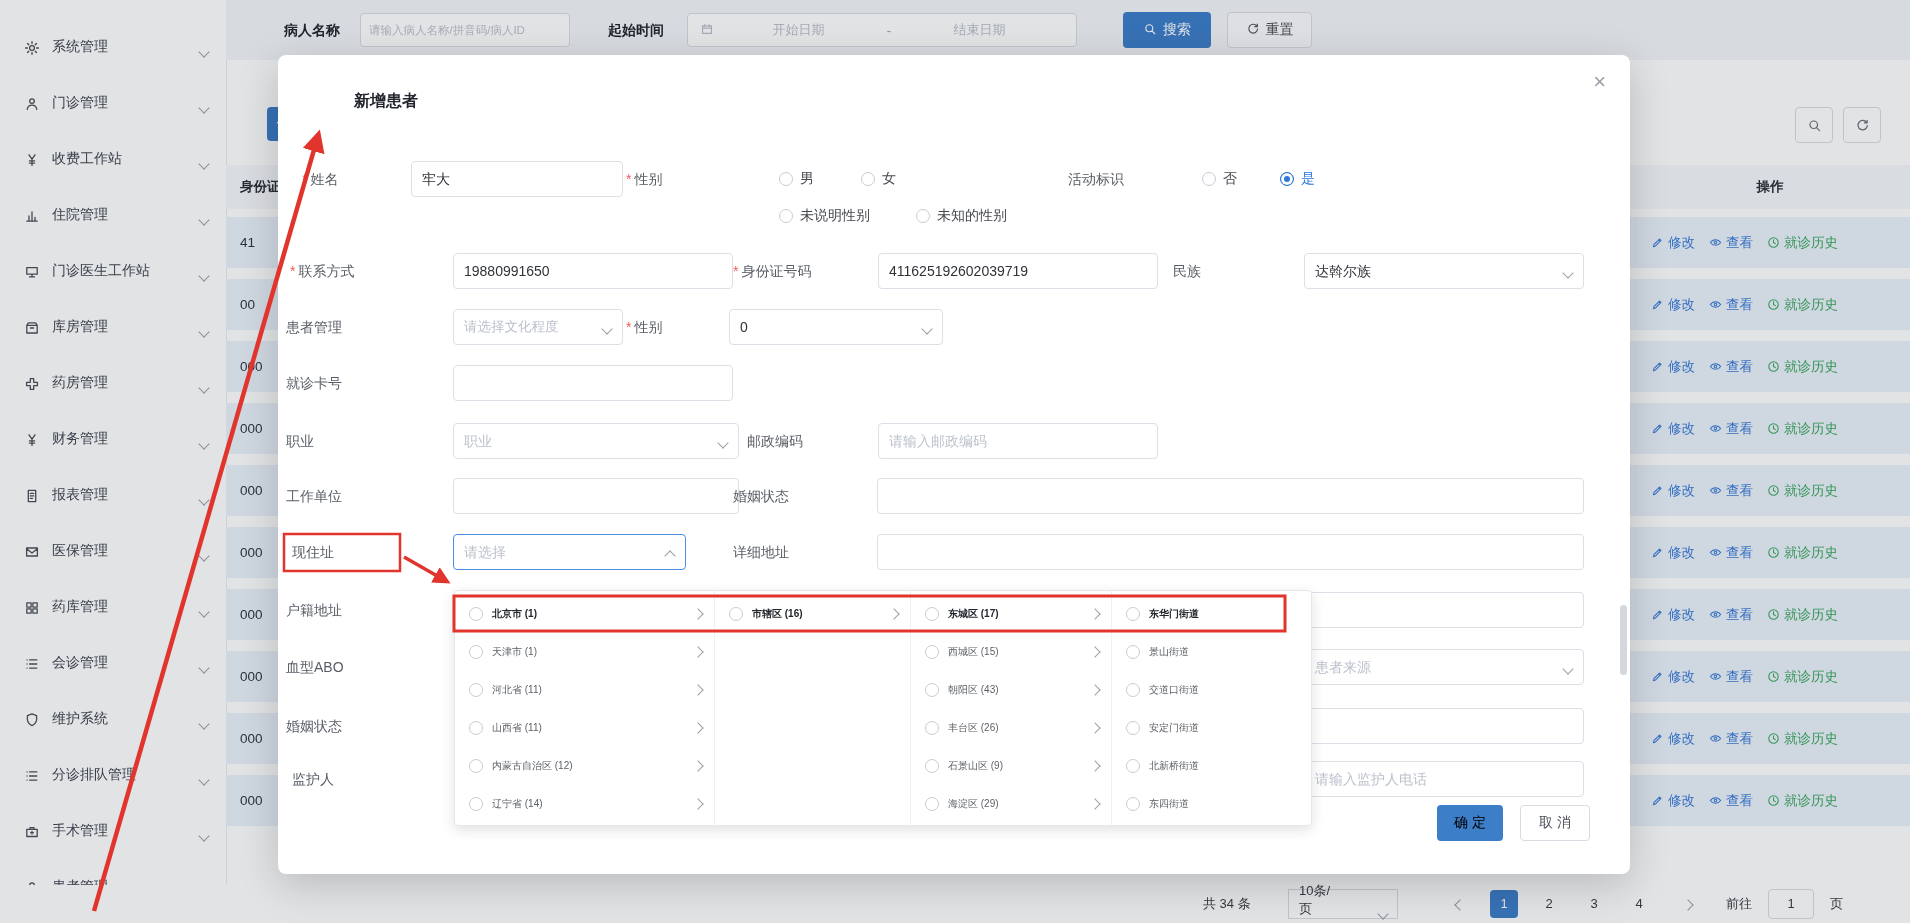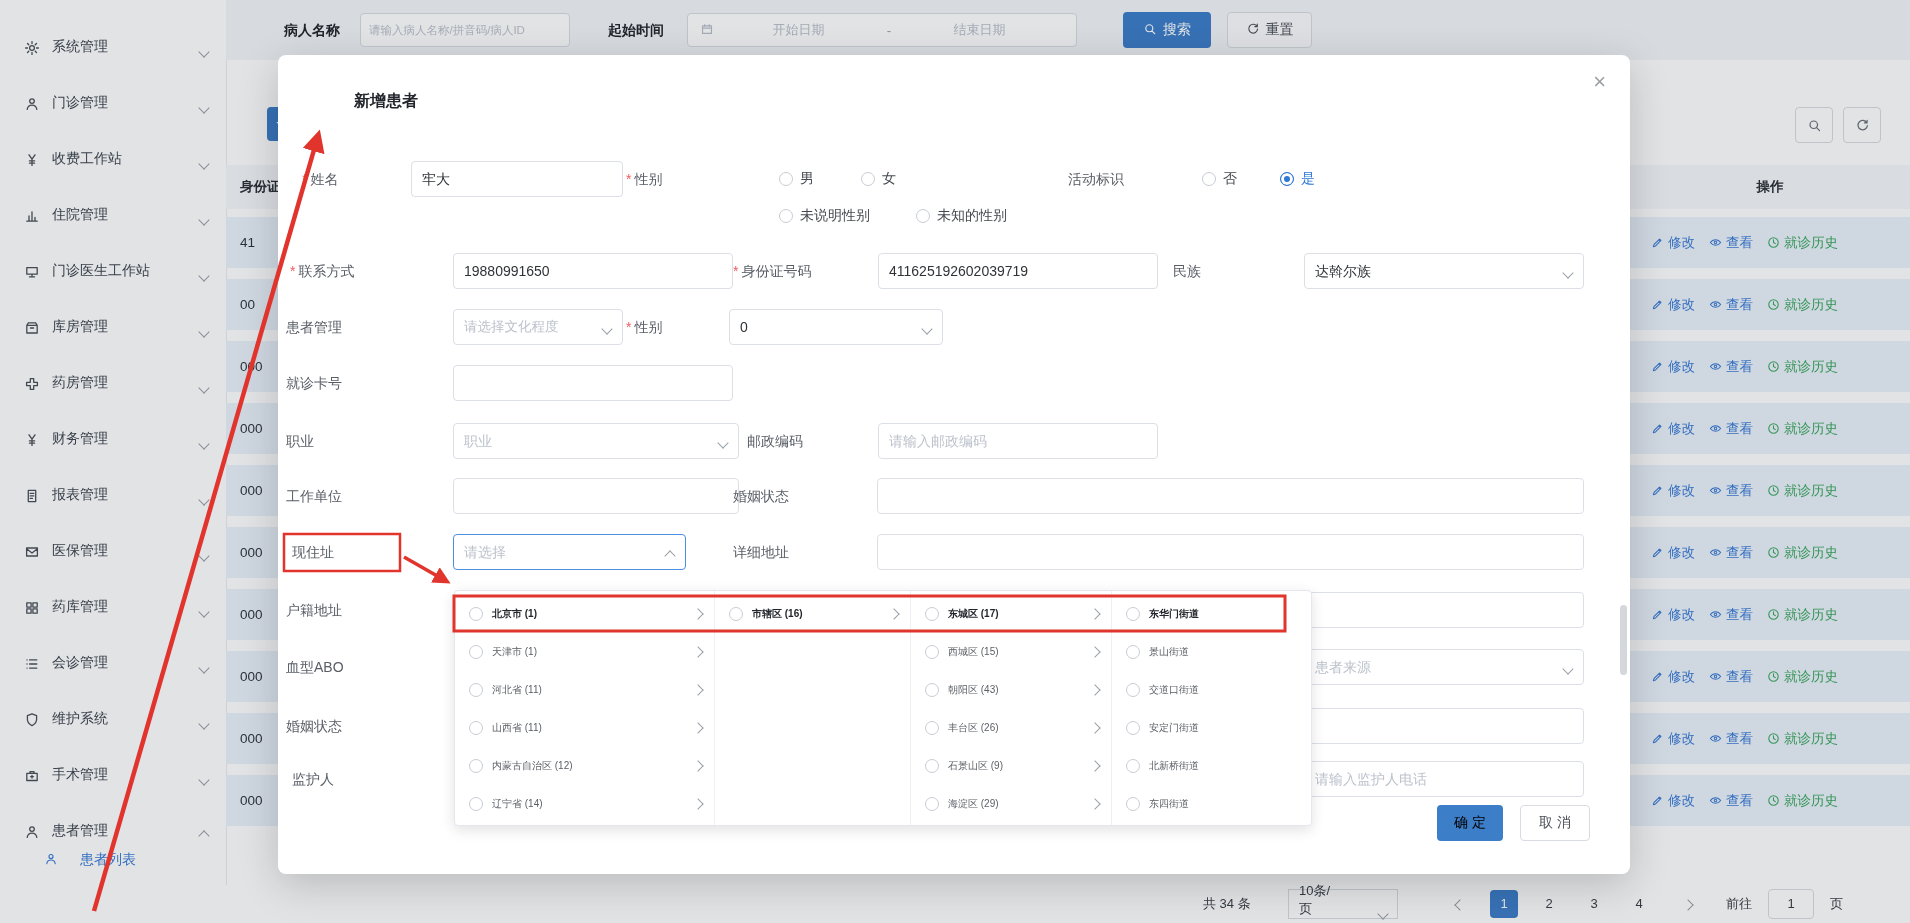--- a/index.html
+++ b/index.html
@@ -205,20 +205,29 @@
         <span class="side-lb">会诊管理</span>
         <span class="chev down"></span>
       </div>
       <div class="side-item">
         <span class="side-ic">
           <svg width="16" height="16" viewBox="0 0 16 16" fill="none" stroke="currentColor" stroke-width="1.3" stroke-linecap="round" stroke-linejoin="round">
             <path d="M8 1.9l4.6 1.8v3.5c0 3.3-2.1 5.1-4.6 6.4-2.5-1.3-4.6-3.1-4.6-6.4V3.7z"></path>
           </svg>
         </span>
         <span class="side-lb">维护系统</span>
+        <span class="chev down"></span>
+      </div>
+      <div class="side-item">
+        <span class="side-ic">
+          <svg width="16" height="16" viewBox="0 0 16 16" fill="none" stroke="currentColor" stroke-width="1.3" stroke-linecap="round" stroke-linejoin="round">
+            <path d="M5.6 3.9h7.2M5.6 8h7.2M5.6 12.1h7.2M3 3.9h.1M3 8h.1M3 12.1h.1"></path>
+          </svg>
+        </span>
+        <span class="side-lb">分诊排队管理</span>
         <span class="chev down"></span>
       </div>
       <div class="side-item">
         <span class="side-ic">
           <svg width="16" height="16" viewBox="0 0 16 16" fill="none" stroke="currentColor" stroke-width="1.3" stroke-linecap="round" stroke-linejoin="round">
             <path d="M2.8 5.3h10.4v7.2H2.8zM6 5.3V3.6h4v1.7M8 7.3v2.8M6.6 8.7h2.8"></path>
           </svg>
         </span>
         <span class="side-lb">手术管理</span>
         <span class="chev down"></span>

